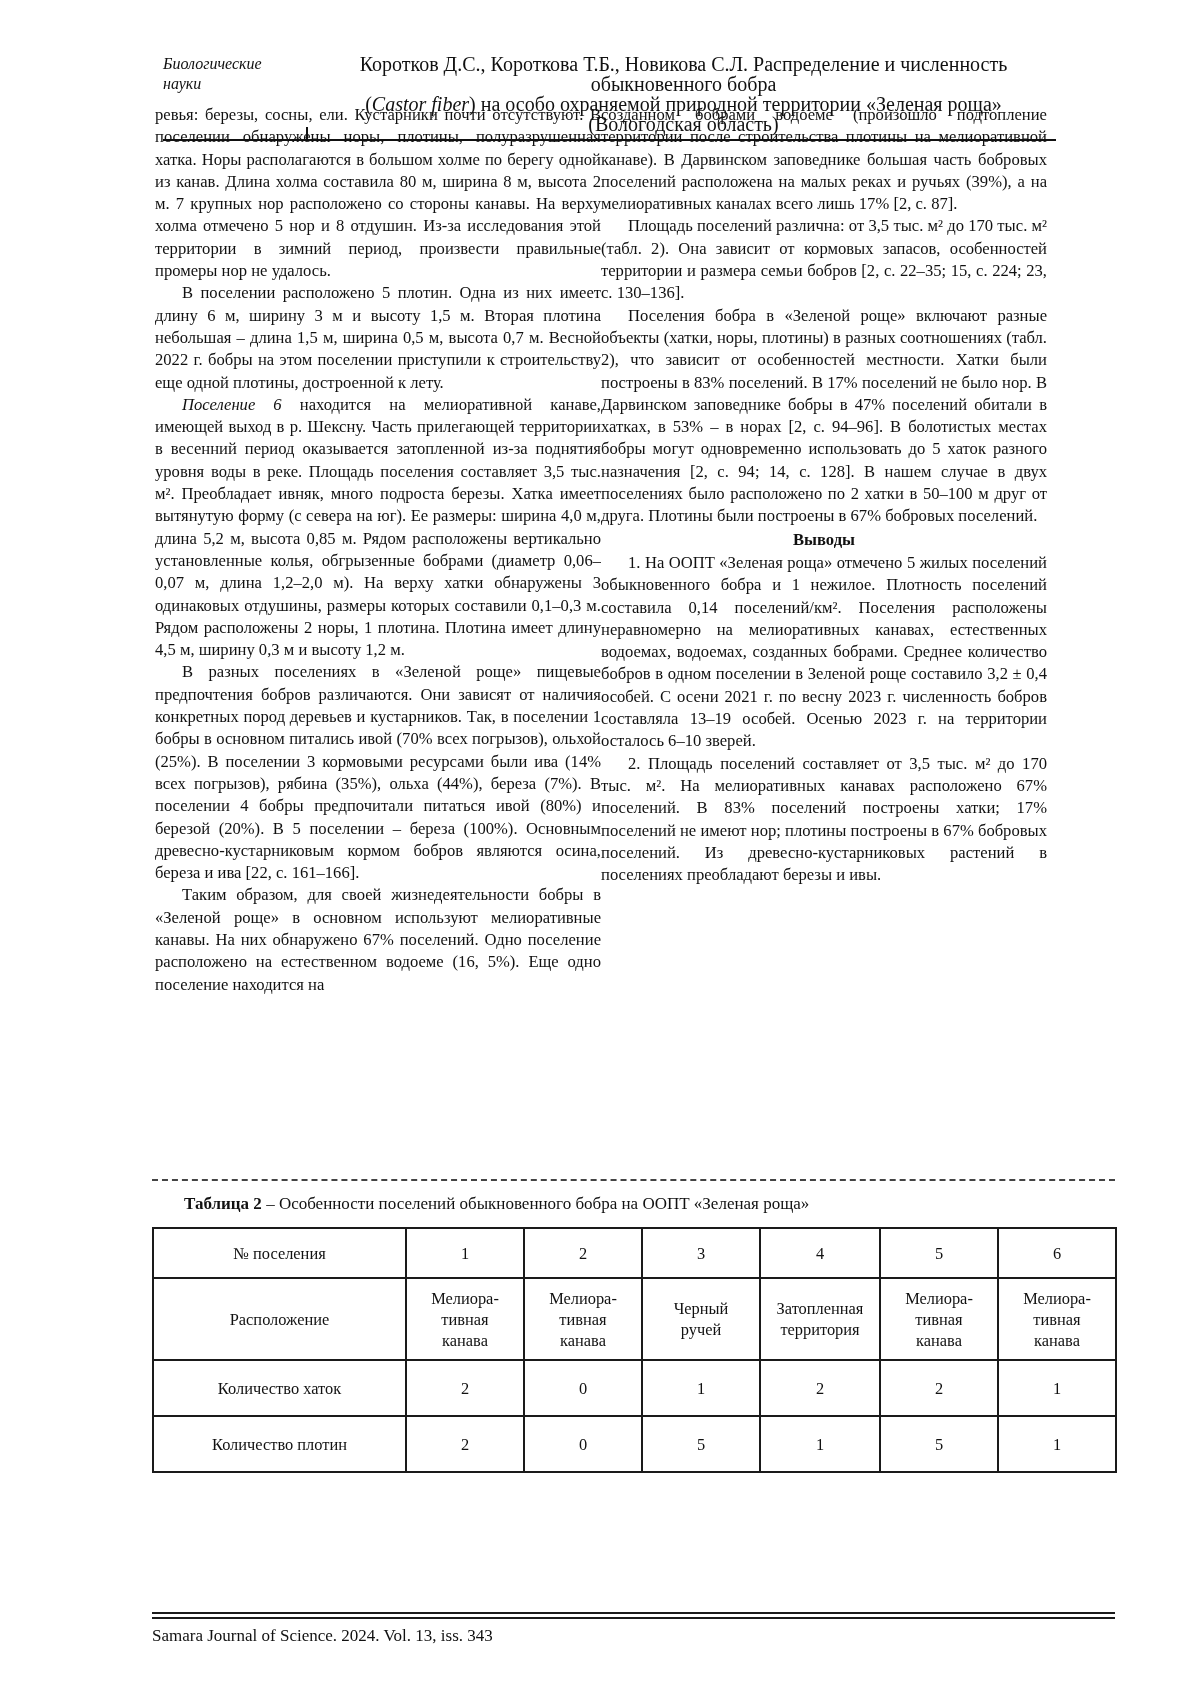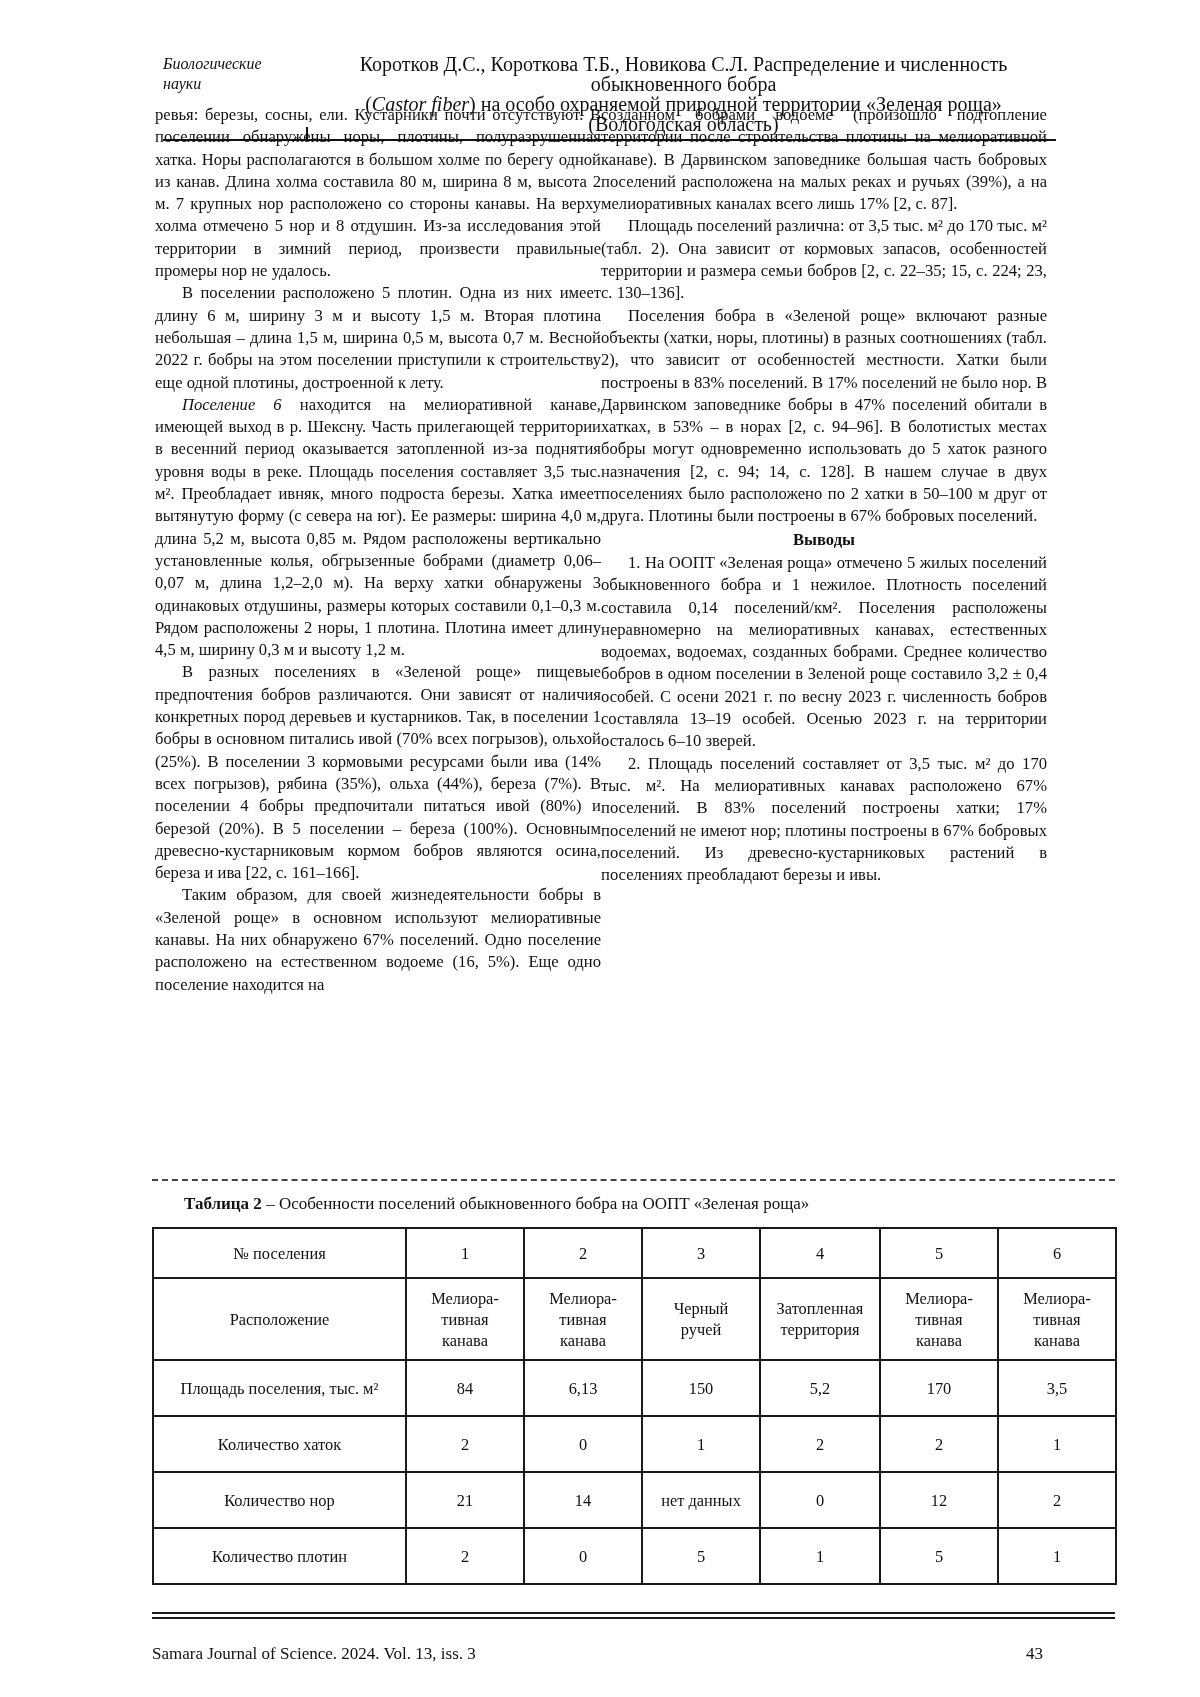--- a/index.html
+++ b/index.html
@@ -52,22 +52,22 @@
     padding:2px 4px;text-align:center;white-space:pre-line;line-height:21px;
   }
   td.row-label{text-align:left;padding-left:8px;white-space:normal;}
   tr.r1{height:50px;}
   tr.r2{height:82px;}
   tr.r3,tr.r4,tr.r5,tr.r6{height:56px;}
   
   .page-footer{position:absolute;top:1612px;left:152px;width:963px;}
   .double-rule{height:3px;border-top:2px solid #1a1a1a;border-bottom:2px solid #1a1a1a;}
   .footer-row{
-    display:flex;justify-content:space-between;
-    margin-top:25px;font-size:17px;padding-right:72px;
+    display:flex;justify-content:flex-start;
+    margin-top:7px;font-size:17px;padding-right:72px;
   }
 </style>
 </head>
 <body>
 
 <div class="page">
 
   <header class="page-header">
     <div class="rubric">
       <div>Биологические</div>
@@ -132,46 +132,28 @@
 ручей</td>
           <td>Затопленная
 территория</td>
           <td>Мелиора-
 тивная
 канава</td>
           <td>Мелиора-
 тивная
 канава</td>
         </tr>
-        <tr class="r3">
-          <td class="row-label">Площадь поселения, тыс. м²</td>
-          <td>84</td>
-          <td>6,13</td>
-          <td>150</td>
-          <td>5,2</td>
-          <td>170</td>
-          <td>3,5</td>
-        </tr>
         <tr class="r4">
           <td class="row-label">Количество хаток</td>
           <td>2</td>
           <td>0</td>
           <td>1</td>
           <td>2</td>
           <td>2</td>
           <td>1</td>
-        </tr>
-        <tr class="r5">
-          <td class="row-label">Количество нор</td>
-          <td>21</td>
-          <td>14</td>
-          <td>нет данных</td>
-          <td>0</td>
-          <td>12</td>
-          <td>2</td>
         </tr>
         <tr class="r6">
           <td class="row-label">Количество плотин</td>
           <td>2</td>
           <td>0</td>
           <td>5</td>
           <td>1</td>
           <td>5</td>
           <td>1</td>
         </tr>

